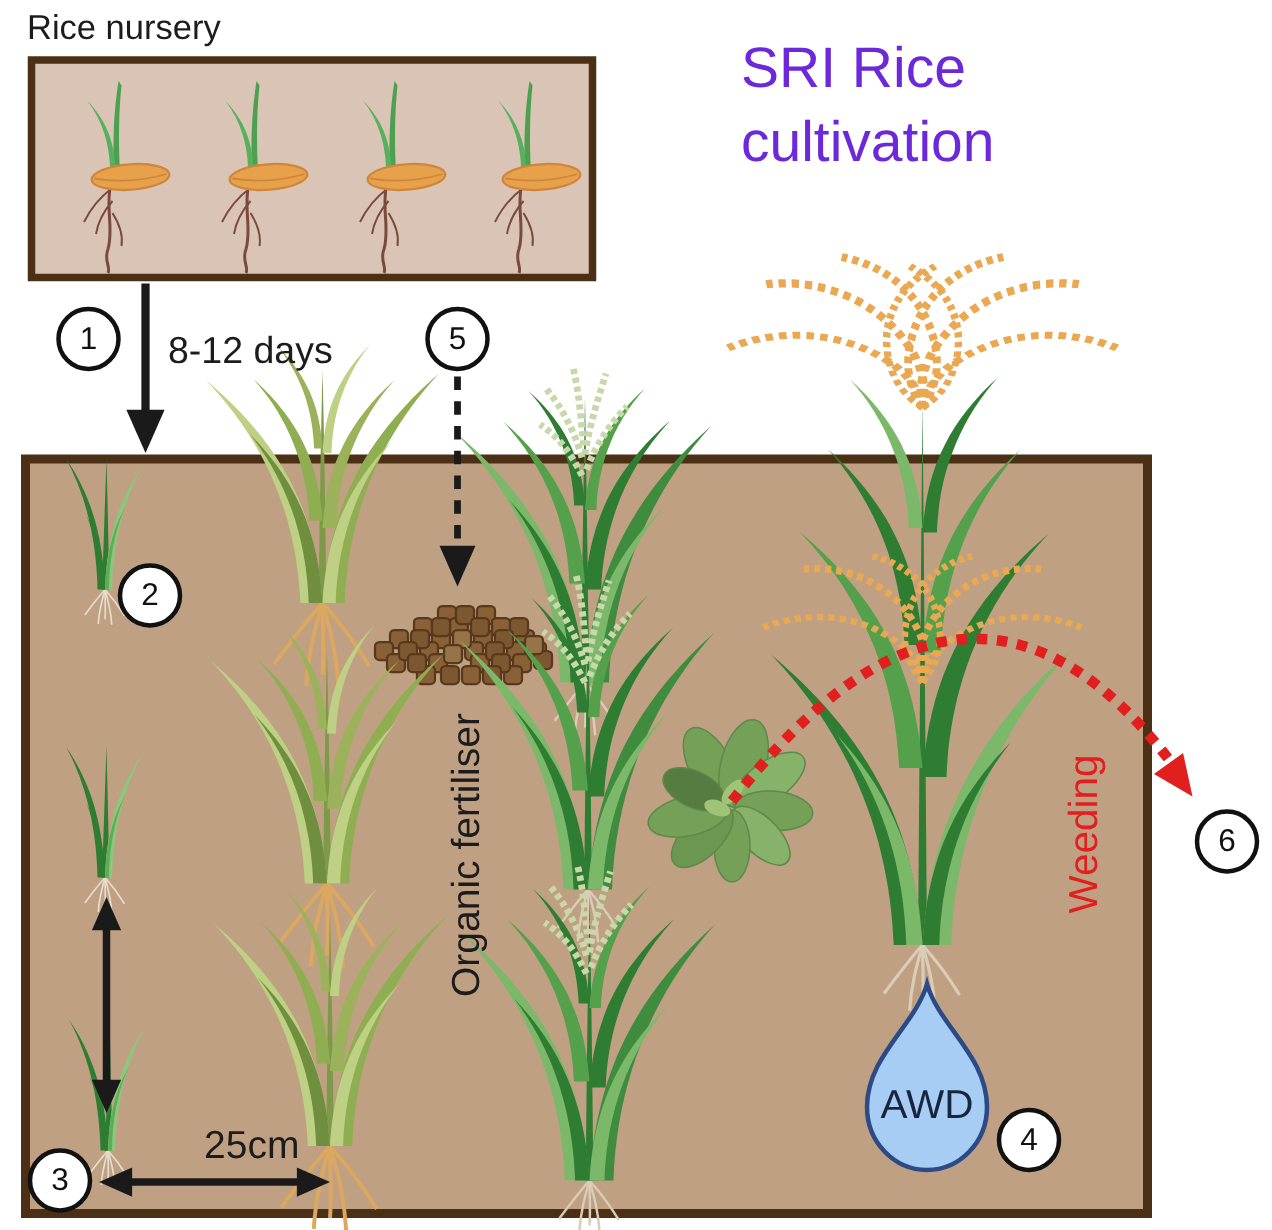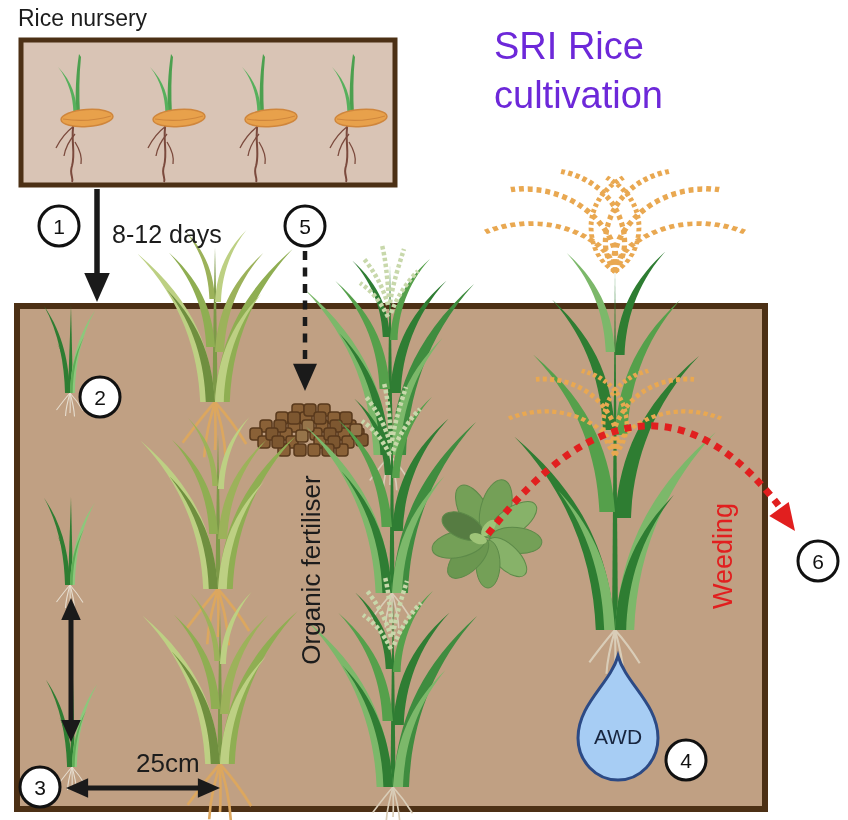--- a/index.html
+++ b/index.html
@@ -9,21 +9,21 @@
   .t{position:absolute;color:#1c1c1c;white-space:nowrap;}
   .nursery-label{left:18px;top:5px;font-size:23px;}
   .title{left:494px;top:22px;width:265px;font-size:38px;line-height:1.3;font-weight:500;
          color:#6d28d9;white-space:normal;}
   .days{left:112px;top:204px;font-size:25px;margin-top:16px;}
   .cm{left:92px;top:748px;font-size:26px;margin-left:44px;}
   .anchor{transform:translate(-50%,-50%);}
   .rot{transform:translate(-50%,-50%) rotate(-90deg);}
   .fert{left:311px;top:570px;font-size:26px;}
   .weeding{left:723px;top:556px;font-size:27px;color:#e11f1f;}
-  .awd{left:618px;top:737px;font-size:21px;color:#17253f;}
+  .awd{left:618px;top:737px;font-size:27px;color:#17253f;}
   .circle{position:absolute;width:37px;height:37px;border:3px solid #111;border-radius:50%;
           background:#fff;display:flex;align-items:center;justify-content:center;
           font-size:21px;color:#111;transform:translate(-50%,-50%);}
   .pan use{stroke:#e9a851;stroke-width:3.6;stroke-dasharray:3 2.4;fill:none;}
   .spikes path{stroke:#c8d8ab;stroke-width:4.5;stroke-dasharray:3.5 2.5;fill:none;}
 </style>
 </head>
 <body>
 
 <div class="stage">

